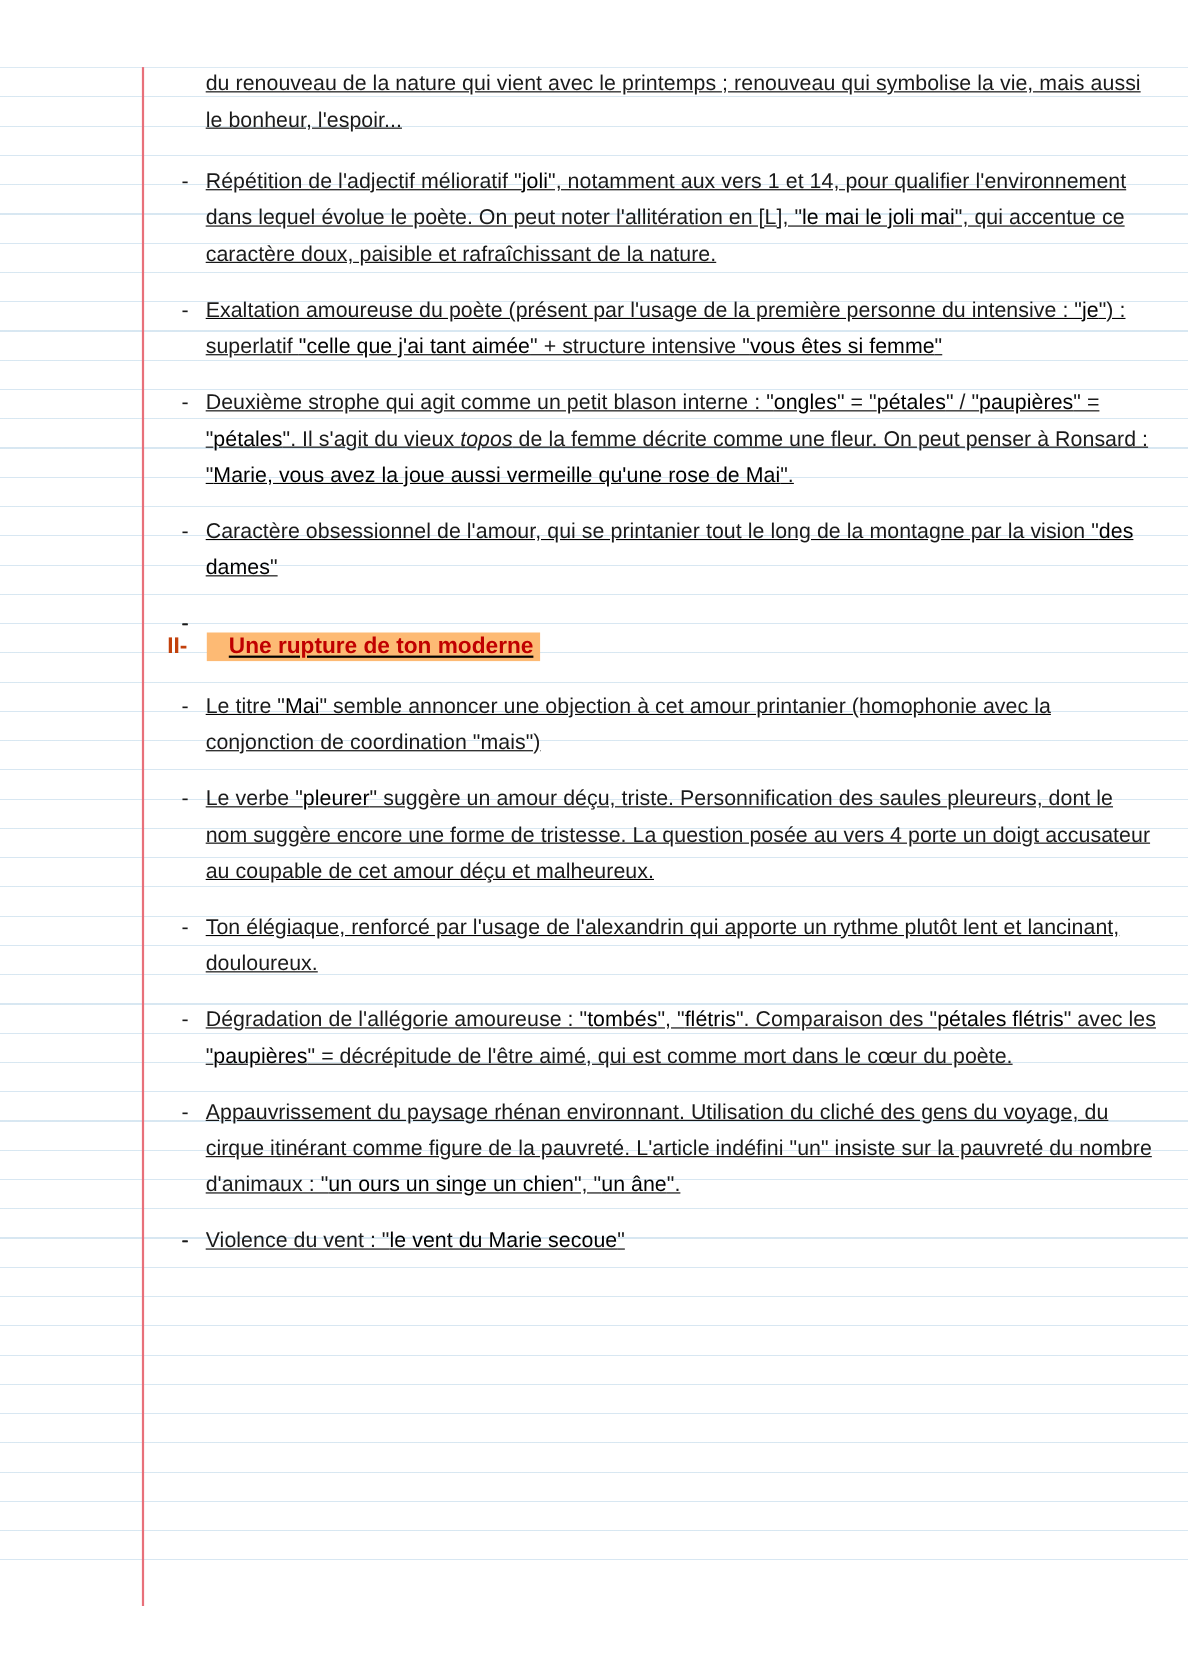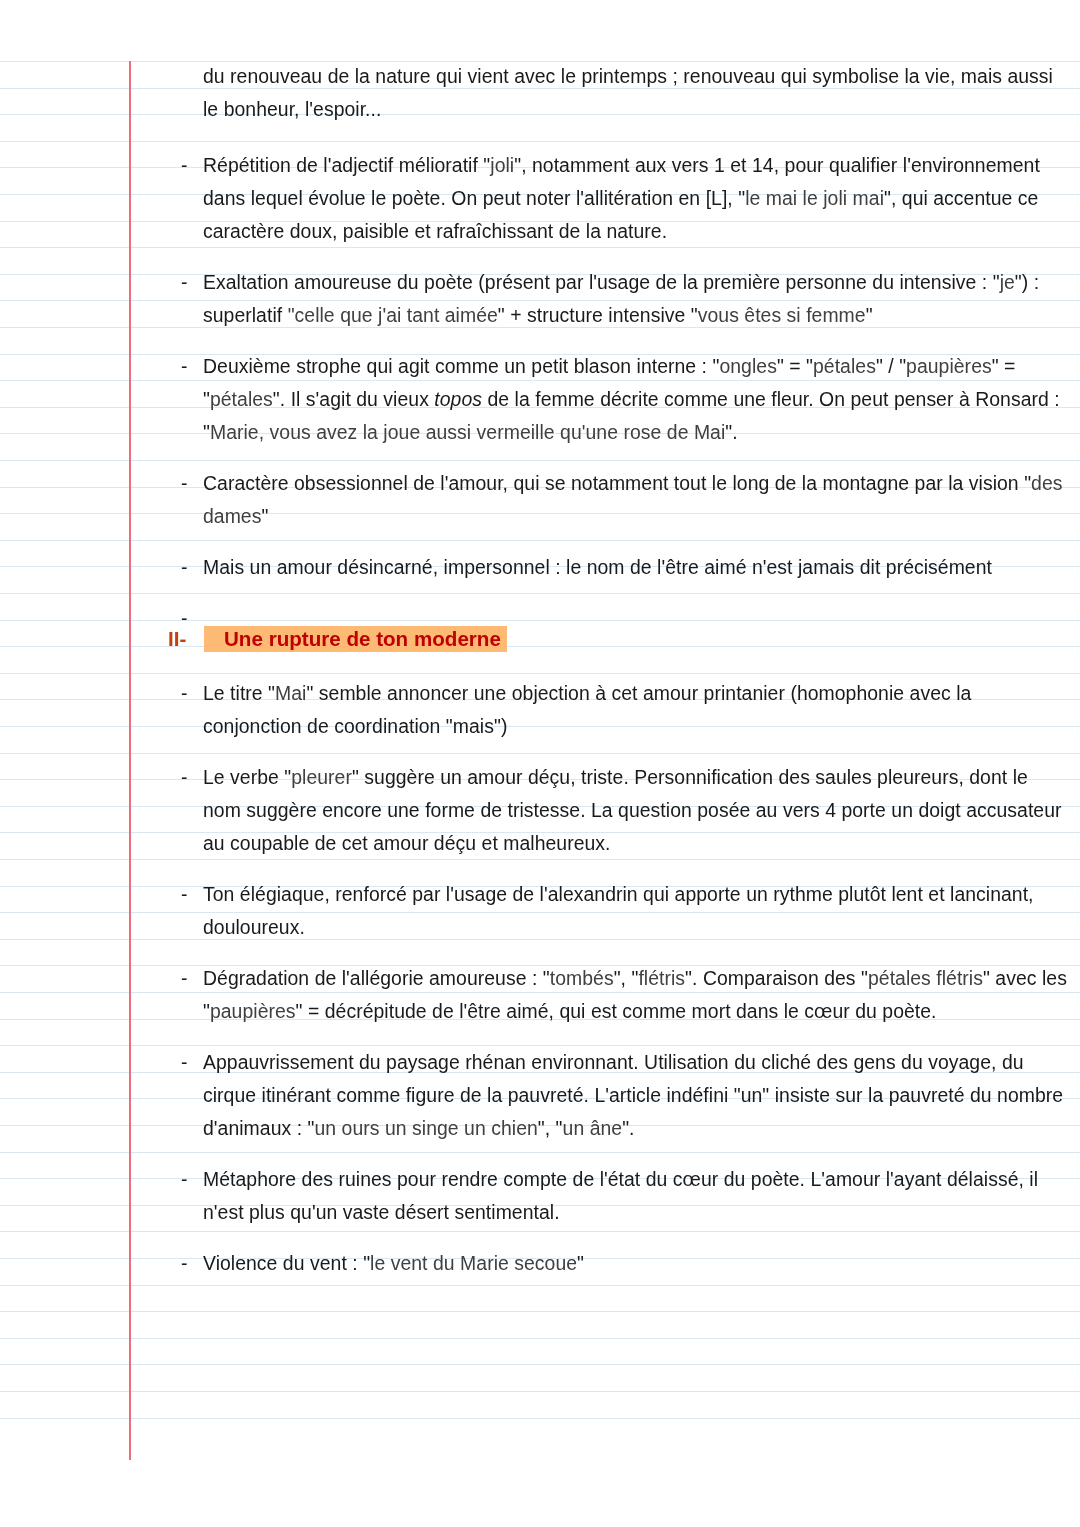--- a/index.html
+++ b/index.html
@@ -41,23 +41,24 @@
     top: 61px;
     width: 2px;
     height: 1399px;
     background: #e8707a;
     pointer-events: none;
   }
 
   
   .content {
     position: absolute;
-    left: 168px;
+    left: 152px;
     top: 60px;
     width: 900px;
+    text-decoration: underline;
   }
 
   .para {
     position: relative;
     font-size: 19.4px;
     line-height: 33px;
     color: #1a1a1a;
     letter-spacing: 0.05px;
     margin: 0 0 18px 0;
     padding-left: 35px;
@@ -69,21 +70,21 @@
     margin-bottom: 23px;
   }
 
   .para .dash {
     position: absolute;
     left: 13px;
     top: 0;
     color: #1a1a1a;
   }
 
-  .blue  { color: #404040; }
+  .blue  { color: #000000; }
   .ital  { font-style: italic; }
 
   
   .heading {
     position: relative;
     margin: 26px 0 22px 0;
     padding-left: 0;
     font-size: 20.6px;
     line-height: 33px;
     font-weight: bold;
@@ -109,26 +110,26 @@
 <div class="page">
 
   <div class="ruling"></div>
   <div class="margin-line"></div>
 
   <div class="content">
       <div class="para no-bullet"><span><span>du renouveau de la nature qui vient avec le printemps ; renouveau qui symbolise la vie, mais aussi le bonheur, l'espoir...</span></span></div>
       <div class="para"><span class="dash">-</span><span><span>Répétition de l'adjectif mélioratif "</span><span class="blue">joli</span><span>", notamment aux vers 1 et 14, pour qualifier l'environnement dans lequel évolue le poète. On peut noter l'allitération en [L], "</span><span class="blue">le mai le joli mai</span><span>", qui accentue ce caractère doux, paisible et rafraîchissant de la nature.</span></span></div>
       <div class="para"><span class="dash">-</span><span><span>Exaltation amoureuse du poète (présent par l'usage de la première personne du intensive : "</span><span class="blue">je</span><span>") : superlatif </span><span class="blue">"celle que j'ai tant aimée</span><span>" + structure intensive "</span><span class="blue">vous êtes si femme</span><span>"</span></span></div>
       <div class="para"><span class="dash">-</span><span><span>Deuxième strophe qui agit comme un petit blason interne : "</span><span class="blue">ongles</span><span>" = "</span><span class="blue">pétales</span><span>" / "</span><span class="blue">paupières</span><span>" = "</span><span class="blue">pétales</span><span>".  Il s'agit du vieux </span><span class="ital">topos</span><span> de la femme décrite comme une fleur. On peut penser à Ronsard : "</span><span class="blue">Marie, vous avez la joue aussi vermeille qu'une rose de Mai</span><span>".</span></span></div>
-      <div class="para"><span class="dash">-</span><span><span>Caractère obsessionnel de l'amour, qui se notamment tout le long de la montagne par la vision "</span><span class="blue">des dames</span><span>"</span></span></div>
-      <div class="para"><span class="dash">-</span><span><span>Mais un amour désincarné, impersonnel : le nom de l'être aimé n'est jamais dit précisément</span></span></div>
+      <div class="para"><span class="dash">-</span><span><span>Caractère obsessionnel de l'amour, qui se printanier tout le long de la montagne par la vision "</span><span class="blue">des dames</span><span>"</span></span></div>
+      <div class="para"><span class="dash">-</span></div>
       <div class="para"><span class="dash">-</span></div>
       <div class="heading"><span class="numeral">II-</span><span class="hl">Une rupture de ton moderne</span></div>
       <div class="para"><span class="dash">-</span><span><span>Le titre "</span><span class="blue">Mai</span><span>" semble annoncer une objection à cet amour printanier (homophonie avec la conjonction de coordination "mais")</span></span></div>
       <div class="para"><span class="dash">-</span><span><span>Le verbe "</span><span class="blue">pleurer</span><span>" suggère un amour déçu, triste. Personnification des saules pleureurs, dont le nom suggère encore une forme de tristesse. La question posée au vers 4 porte un doigt accusateur au coupable de cet amour déçu et malheureux.</span></span></div>
       <div class="para"><span class="dash">-</span><span><span>Ton élégiaque, renforcé par l'usage de l'alexandrin qui apporte un rythme plutôt lent et lancinant, douloureux.</span></span></div>
       <div class="para"><span class="dash">-</span><span><span>Dégradation de l'allégorie amoureuse : "</span><span class="blue">tombés</span><span>", "</span><span class="blue">flétris</span><span>". Comparaison des "</span><span class="blue">pétales flétris</span><span>" avec les "</span><span class="blue">paupières</span><span>" = décrépitude de l'être aimé, qui est comme mort dans le cœur du poète.</span></span></div>
       <div class="para"><span class="dash">-</span><span><span>Appauvrissement du paysage rhénan environnant. Utilisation du cliché des gens du voyage, du cirque itinérant comme figure de la pauvreté. L'article indéfini "un" insiste sur la pauvreté du nombre d'animaux : "</span><span class="blue">un ours un singe un chien</span><span>", "</span><span class="blue">un âne</span><span>".</span></span></div>
-      <div class="para"><span class="dash">-</span><span><span>Métaphore des ruines pour rendre compte de l'état du cœur du poète. L'amour l'ayant délaissé, il n'est plus qu'un vaste désert sentimental.</span></span></div>
+      <div class="para"><span class="dash">-</span></div>
       <div class="para"><span class="dash">-</span><span><span>Violence du vent : "</span><span class="blue">le vent du Marie secoue</span><span>"</span></span></div>
     </div>
 
 </div>
 
 </body></html>

